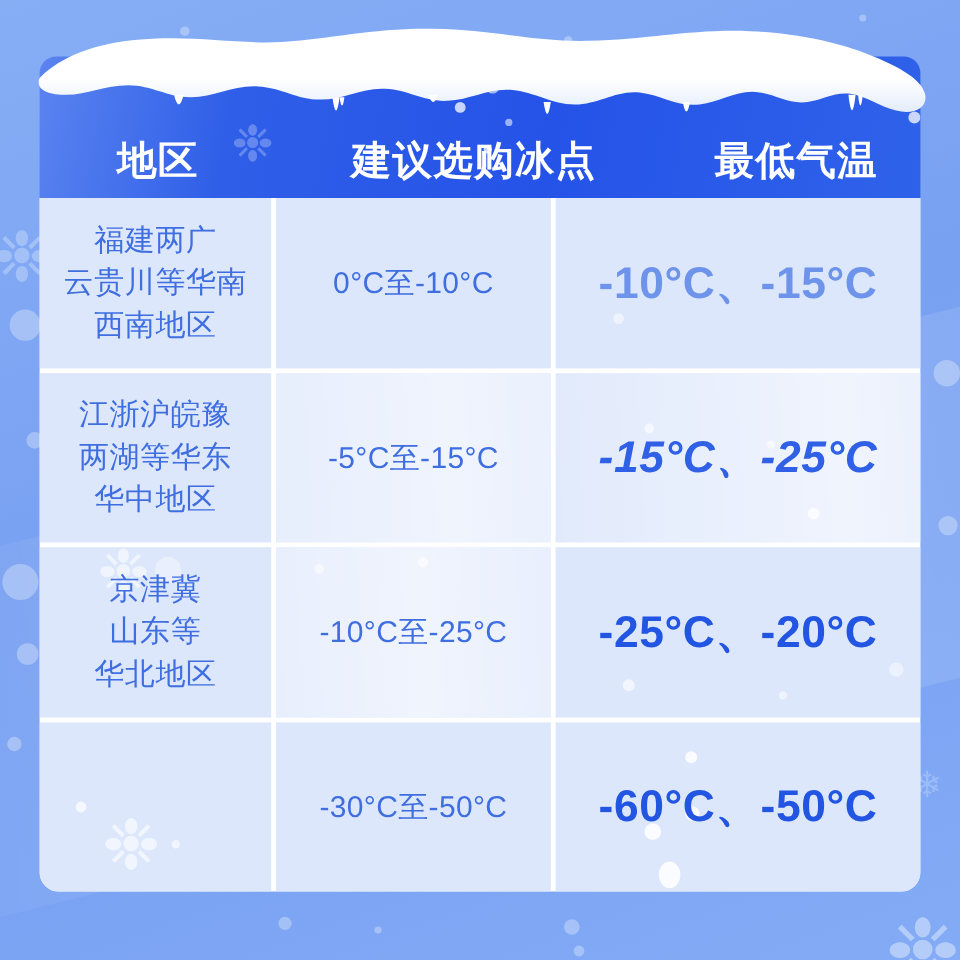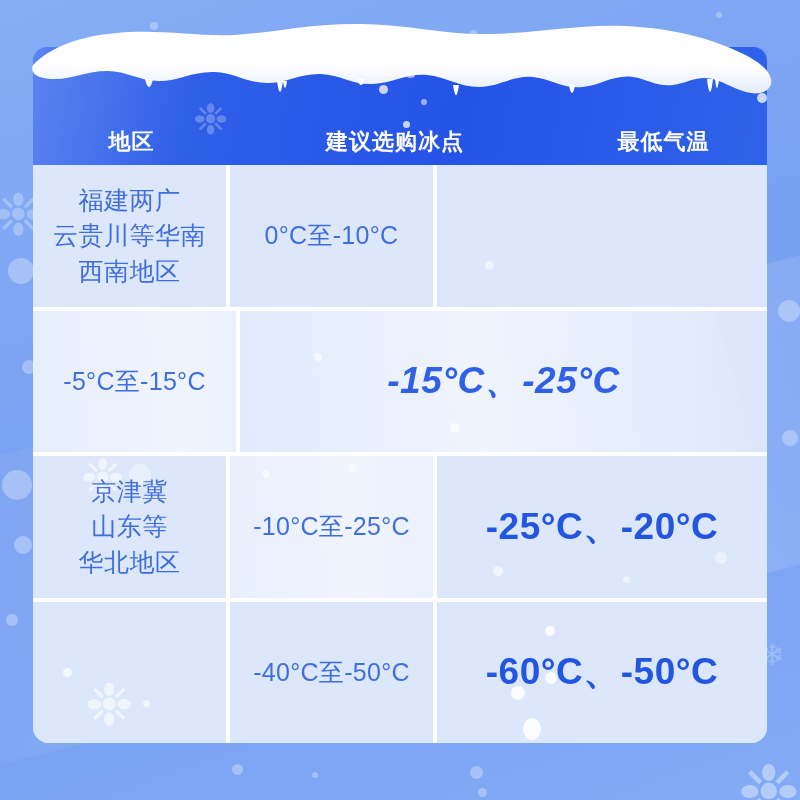--- a/index.html
+++ b/index.html
@@ -84,21 +84,21 @@
     position: absolute;
     left: 0;
     bottom: 8px;
     width: 100%;
     display: flex;
     align-items: center;
   }
   .head-cell {
     color: #ffffff;
     font-weight: 700;
-    font-size: 22px;
+    font-size: 33px;
     letter-spacing: 1px;
     text-align: center;
     white-space: nowrap;
   }
   .col-a { width: 197px; }
   .col-b { width: 207px; }
   .col-c { width: 330px; }
 
   .head-flake {
     position: absolute;
@@ -139,21 +139,21 @@
   .tcell {
     background: #dde7fb;
     display: flex;
     align-items: center;
     justify-content: center;
     text-align: center;
     position: relative;
     overflow: hidden;
   }
   .tcell.region  { width: 193px; }
-  .tcell.lowtemp { width: 203px; }
+  .tcell.lowtemp { width: 229px; }
   .tcell.advice  { flex: 1 1 auto; }
 
   .region-text {
     color: #3f6ee0;
     font-size: 25px;
     line-height: 1.42;
     font-weight: 400;
     white-space: pre-line;
     letter-spacing: 0.5px;
     position: relative;
@@ -300,24 +300,30 @@
         <div class="tcell region">
           <div class="region-text">福建两广
 云贵川等华南
 西南地区</div>
         </div>
         <div class="tcell lowtemp">
           <div class="lowtemp-text">0°C至-10°C</div>
         </div>
         <div class="tcell advice">
           <div class="cell-dot" style="left:48px; top:96px; width:9px; height:9px; opacity:0.5;"></div>
+          <div class="advice-text advice-light">-10°C、-15°C</div>
         </div>
       </div>
 
       <div class="trow">
+        <div class="tcell region">
+          <div class="region-text">江浙沪皖豫
+两湖等华东
+华中地区</div>
+        </div>
         <div class="tcell lowtemp">
           <div class="cell-sheen" style="left:-120px; top:-40px;"></div>
           <div class="lowtemp-text">-5°C至-15°C</div>
         </div>
         <div class="tcell advice">
           <div class="cell-sheen" style="left:-30px; top:-120px;"></div>
           <div class="cell-dot" style="left:74px;  top:42px;  width:8px;  height:8px; opacity:0.6;"></div>
           <div class="cell-dot" style="left:176px; top:56px;  width:7px;  height:7px; opacity:0.55;"></div>
           <div class="cell-dot" style="left:210px; top:112px; width:10px; height:10px; opacity:0.7;"></div>
           <div class="advice-text advice-mid">-15°C、-25°C</div>
@@ -346,21 +352,21 @@
         </div>
       </div>
 
       <div class="trow">
         <div class="tcell region">
           <div class="cell-flake" style="left:52px; top:74px; font-size:58px; opacity:0.6;">❉</div>
           <div class="cell-dot" style="left:30px;  top:66px;  width:9px;  height:9px; opacity:0.7;"></div>
           <div class="cell-dot" style="left:110px; top:98px;  width:7px;  height:7px; opacity:0.6;"></div>
         </div>
         <div class="tcell lowtemp">
-          <div class="lowtemp-text">-40°C至-50°C</div>
+          <div class="lowtemp-text">-30°C至-50°C</div>
         </div>
         <div class="tcell advice">
           <div class="cell-dot" style="left:108px; top:24px;  width:10px; height:10px;"></div>
           <div class="cell-dot" style="left:74px;  top:84px;  width:14px; height:14px;"></div>
           <div class="cell-dot" style="left:108px; top:70px;  width:12px; height:12px;"></div>
           <div class="cell-dot" style="left:86px;  top:116px; width:18px; height:22px; border-radius:50%;"></div>
           <div class="advice-text advice-deep">-60°C、-50°C</div>
         </div>
       </div>
 

